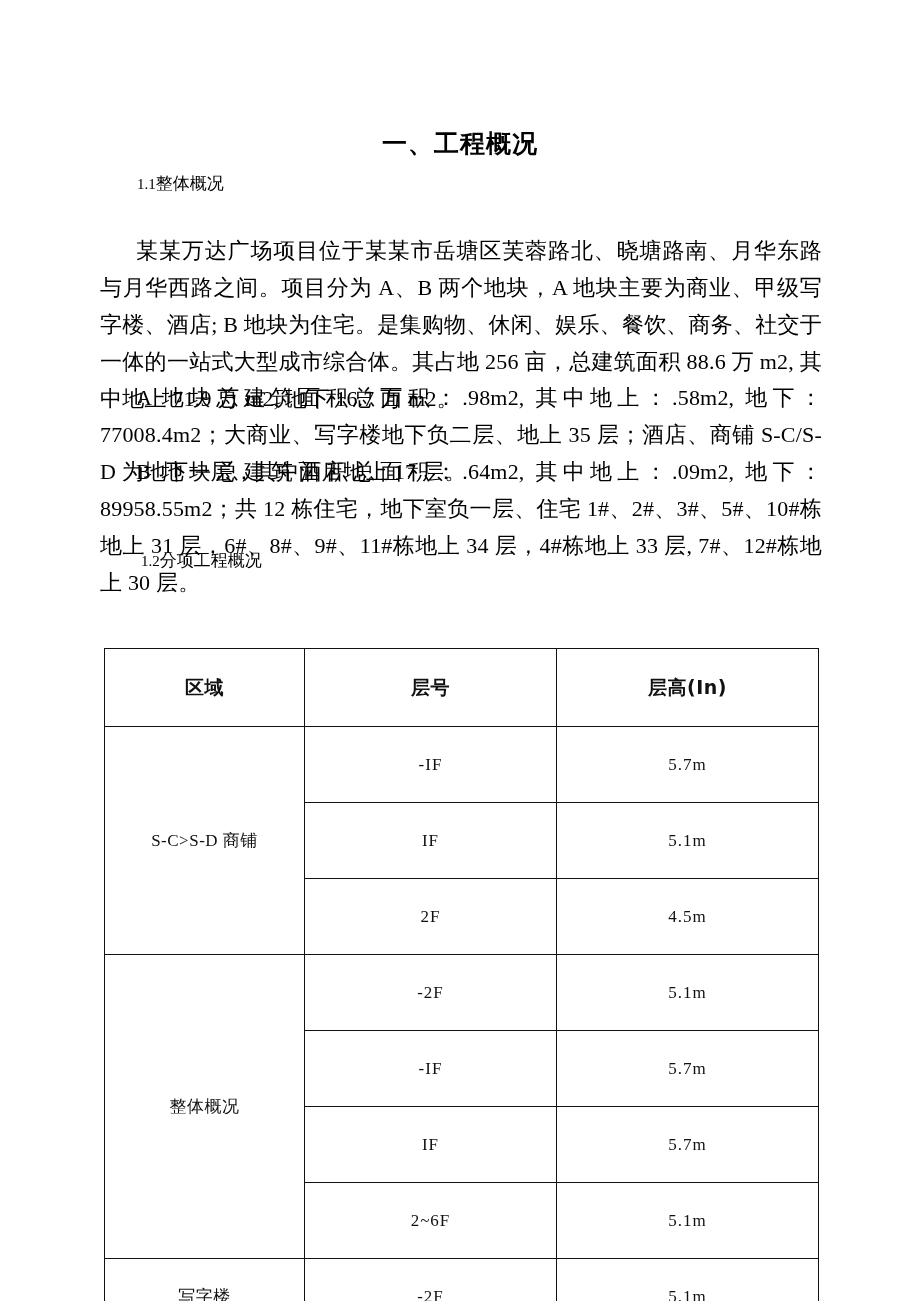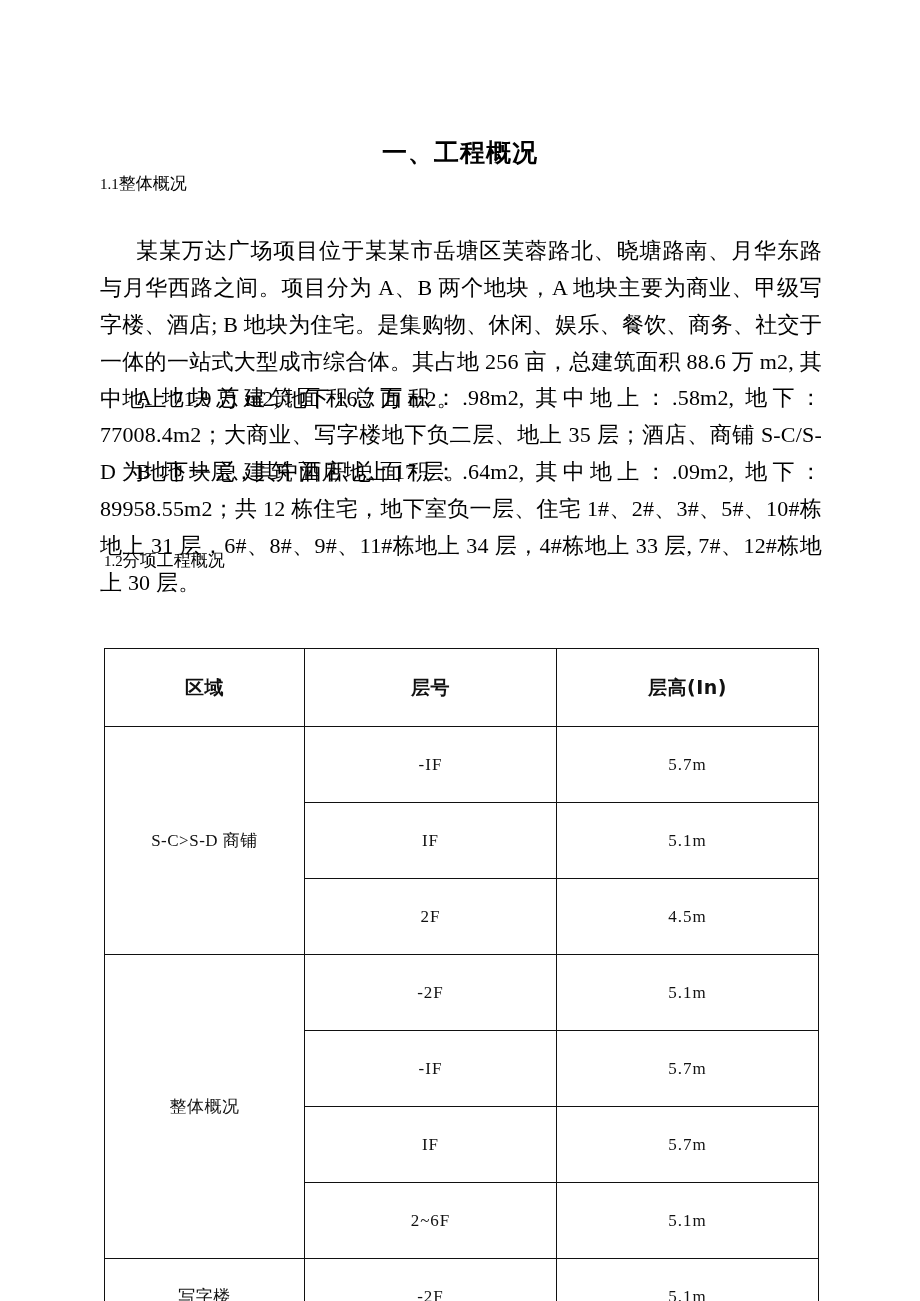--- a/index.html
+++ b/index.html
@@ -23,38 +23,39 @@
     width: 920px;
     height: 1301px;
     background: #fff;
   }
 
   
   .doc-title {
     margin: 0;
     padding: 0;
     text-align: center;
-    font-family: Liberation Serif, serif;
+    font-family: Liberation Sans, sans-serif;
     font-weight: bold;
     font-size: 25px;
     letter-spacing: 1px;
     line-height: 1.2;
     position: absolute;
     left: 98px;
-    top: 138px;
+    top: 128px;
     width: 724px;
   }
 
   
   .sec-heading {
     position: absolute;
     font-family: "Liberation Serif", "DejaVu Serif", serif;
     font-size: 17px;
     line-height: 1.4;
     white-space: nowrap;
+    margin-left: 37px;
   }
   .sec-heading .num {
     font-family: "Liberation Serif", "DejaVu Serif", serif;
     font-size: 15px;
   }
 
   #heading-1-1 { left: 100px; top: 172px; }
   #heading-1-2 { left: 104px; top: 549px; }
 
   

